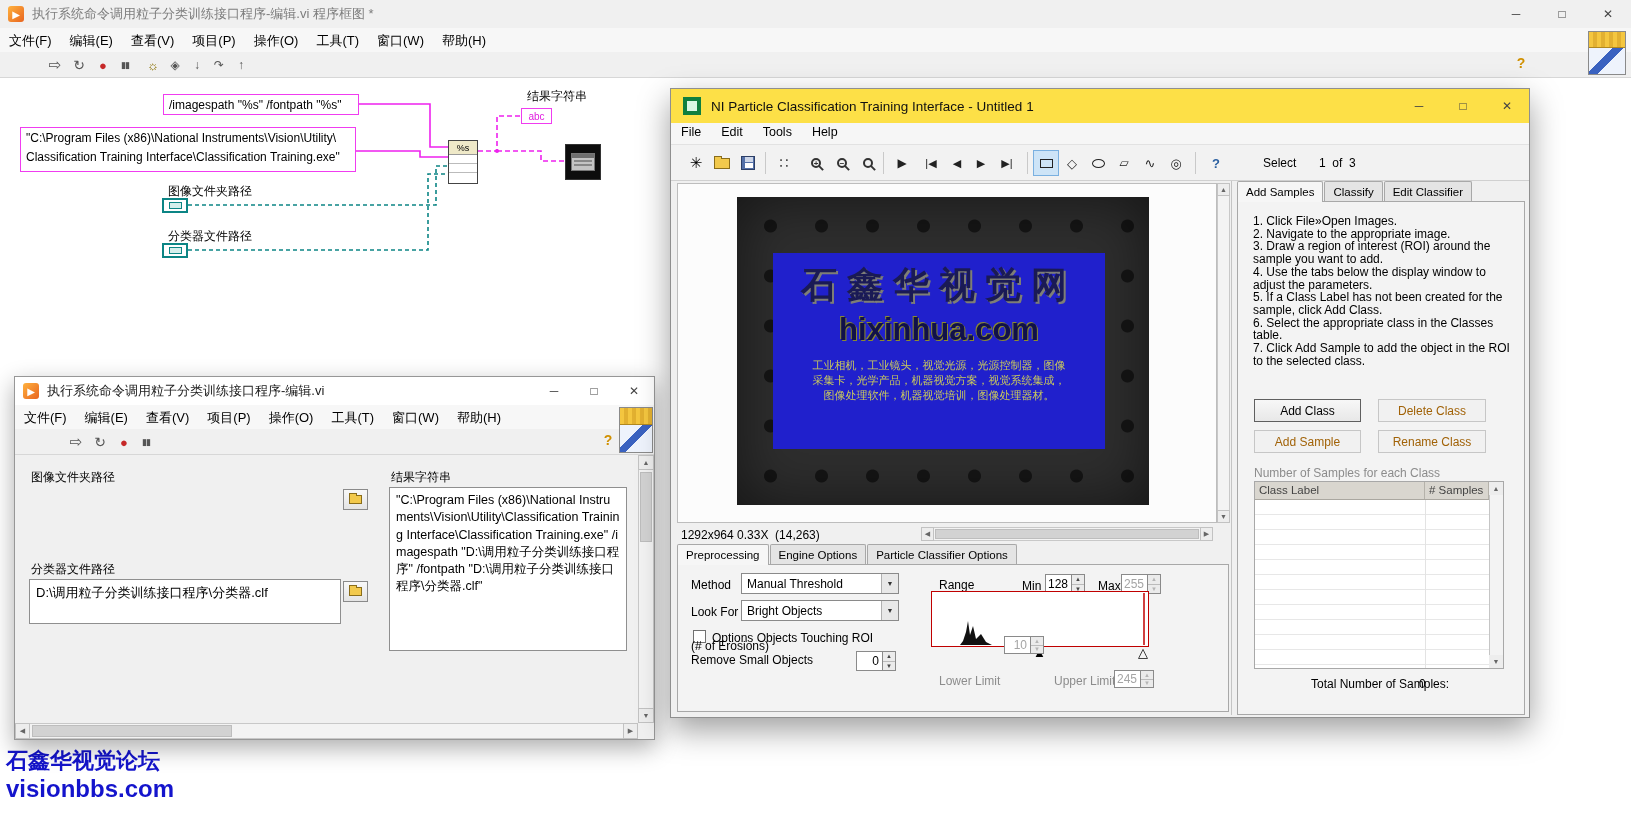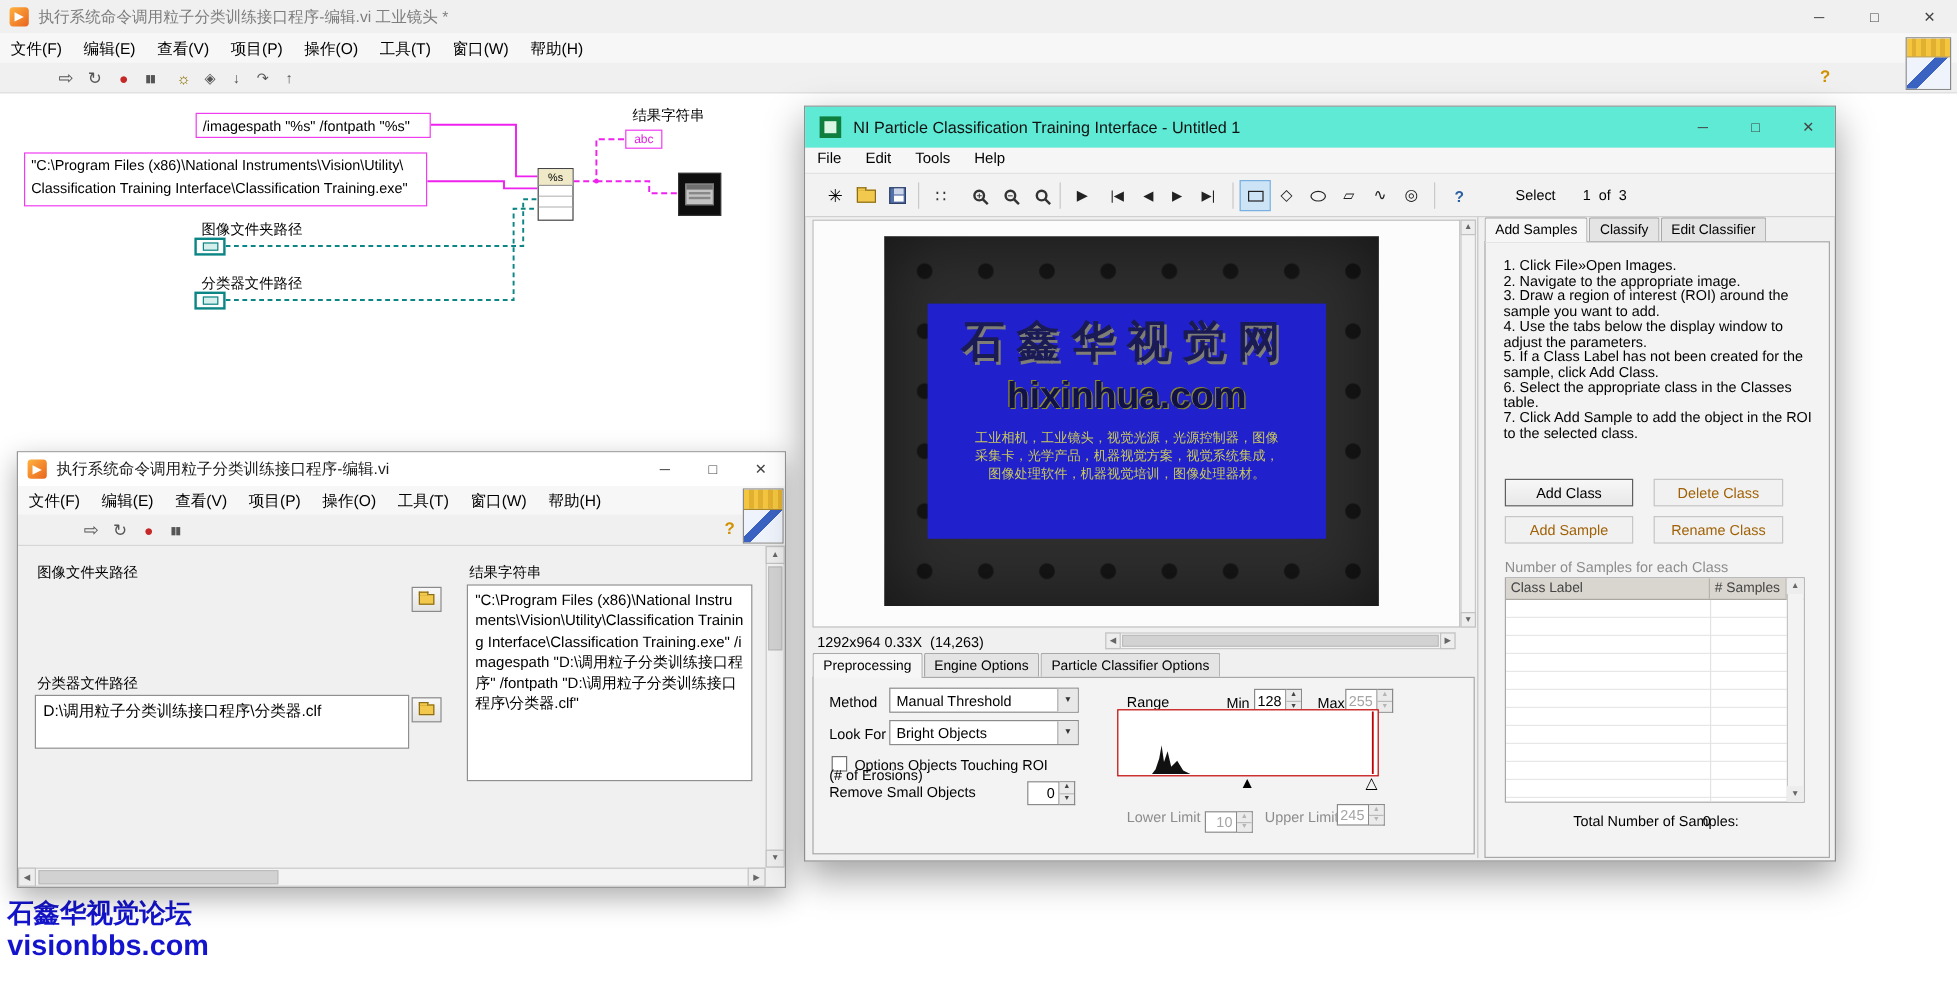--- a/index.html
+++ b/index.html
@@ -60,21 +60,21 @@
 .floppy::after{content:"";position:absolute;left:3px;bottom:1px;width:8px;height:5px;background:#fff}
 .trow{height:15px;border-bottom:1px solid #e7e7e7}
 </style>
 </head>
 <body>
 
 <div id="root">
 
   <div class="abs titlebar" style="left:0;top:0;width:1631px;height:28px;background:#f0f0f0">
     <span class="lvico" style="margin-left:8px">▶</span>
-    <span style="margin-left:8px;font-size:13px;color:#7d7d7d">执行系统命令调用粒子分类训练接口程序-编辑.vi 工业镜头 *</span>
+    <span style="margin-left:8px;font-size:13px;color:#7d7d7d">执行系统命令调用粒子分类训练接口程序-编辑.vi 程序框图 *</span>
     <div class="wbtns">
       <span class="wbtn" style="width:46px;height:28px">─</span>
       <span class="wbtn" style="width:46px;height:28px">□</span>
       <span class="wbtn" style="width:46px;height:28px">✕</span>
     </div>
   </div>
   <div class="abs" style="left:0;top:28px;width:1631px;height:24px;background:#f7f7f7">
     <span class="mi">文件(F)</span><span class="mi">编辑(E)</span><span class="mi">查看(V)</span><span class="mi">项目(P)</span><span class="mi">操作(O)</span><span class="mi">工具(T)</span><span class="mi">窗口(W)</span><span class="mi">帮助(H)</span>
   </div>
   <div class="abs" style="left:0;top:52px;width:1631px;height:26px;background:#f0f0f0;border-bottom:1px solid #d7d7d7">
@@ -179,21 +179,21 @@
     <span class="sbbtn" style="left:623px;top:78px;width:16px;height:15px">▲</span>
     <span class="sbbtn" style="left:623px;top:331px;width:16px;height:15px">▼</span>
     <div class="sbthumb" style="left:625px;top:95px;width:12px;height:70px"></div>
     <div class="sbtrack" style="left:0;top:346px;width:623px;height:16px"></div>
     <span class="sbbtn" style="left:0;top:346px;width:15px;height:16px">◀</span>
     <span class="sbbtn" style="left:608px;top:346px;width:15px;height:16px">▶</span>
     <div class="sbthumb" style="left:17px;top:348px;width:200px;height:12px"></div>
   </div>
 
   <div class="abs" style="left:670px;top:88px;width:860px;height:630px;background:#f0f0f0;border:1px solid #8f8f8f;box-shadow:0 12px 30px rgba(0,0,0,.38);z-index:20">
-    <div class="titlebar" style="height:34px;background:#5eead4;position:relative">
+    <div class="titlebar" style="height:34px;background:#fde047;position:relative">
       <span style="margin-left:12px;width:18px;height:18px;background:#0f7f3f;display:inline-flex;align-items:center;justify-content:center">
           <span style="width:10px;height:10px;background:#d9f7e4"></span>
         </span>
       <span style="margin-left:10px;font-size:13.5px;color:#111">NI Particle Classification Training Interface - Untitled 1</span>
       <div class="wbtns">
         <span class="wbtn" style="width:44px;height:34px">─</span>
         <span class="wbtn" style="width:44px;height:34px">□</span>
         <span class="wbtn" style="width:44px;height:34px">✕</span>
       </div>
     </div>
@@ -308,21 +308,21 @@
 
     <div class="abs" style="left:260px;top:502px;width:218px;height:56px;background:#fff;border:1px solid #c00000">
       <svg width="216" height="54">
         <path d="M6,53 L28,53 L31,49 L34,40 L36,29 L38,43 L41,34 L44,47 L49,42 L54,50 L60,53 L210,53 Z" fill="#111"></path>
         <line x1="212" y1="1" x2="212" y2="53" stroke="#c00000" stroke-width="1.5"></line>
       </svg>
     </div>
     <span class="abs" style="left:362px;top:556px;font-size:13px;color:#000">▲</span>
     <span class="abs" style="left:467px;top:556px;font-size:13px;color:#000">△</span>
     <span class="glabel gray" style="left:268px;top:585px">Lower Limit</span>
-    <div class="sp dis" style="left:333px;top:587px;height:18px">
+    <div class="sp dis" style="left:333px;top:547px;height:18px">
       <span class="v">10</span>
       <span class="ar">
           <span>▲</span>
           <span>▼</span>
         </span>
     </div>
     <span class="glabel gray" style="left:383px;top:585px">Upper Limit</span>
     <div class="sp dis" style="left:443px;top:581px;height:18px">
       <span class="v">245</span>
       <span class="ar">

